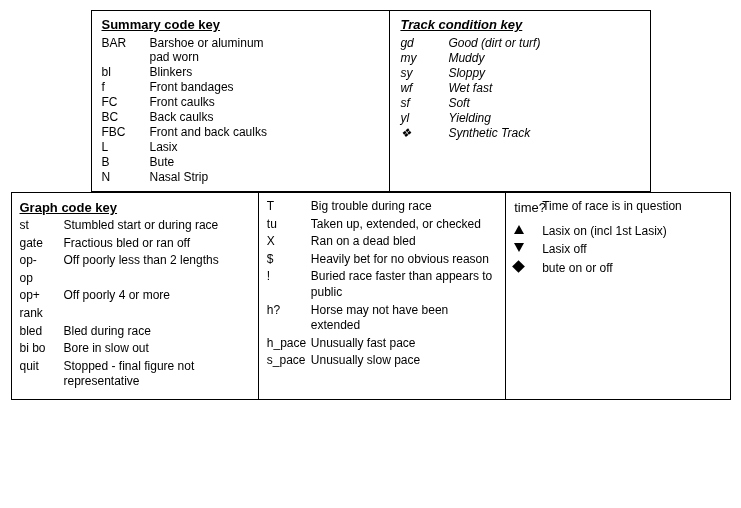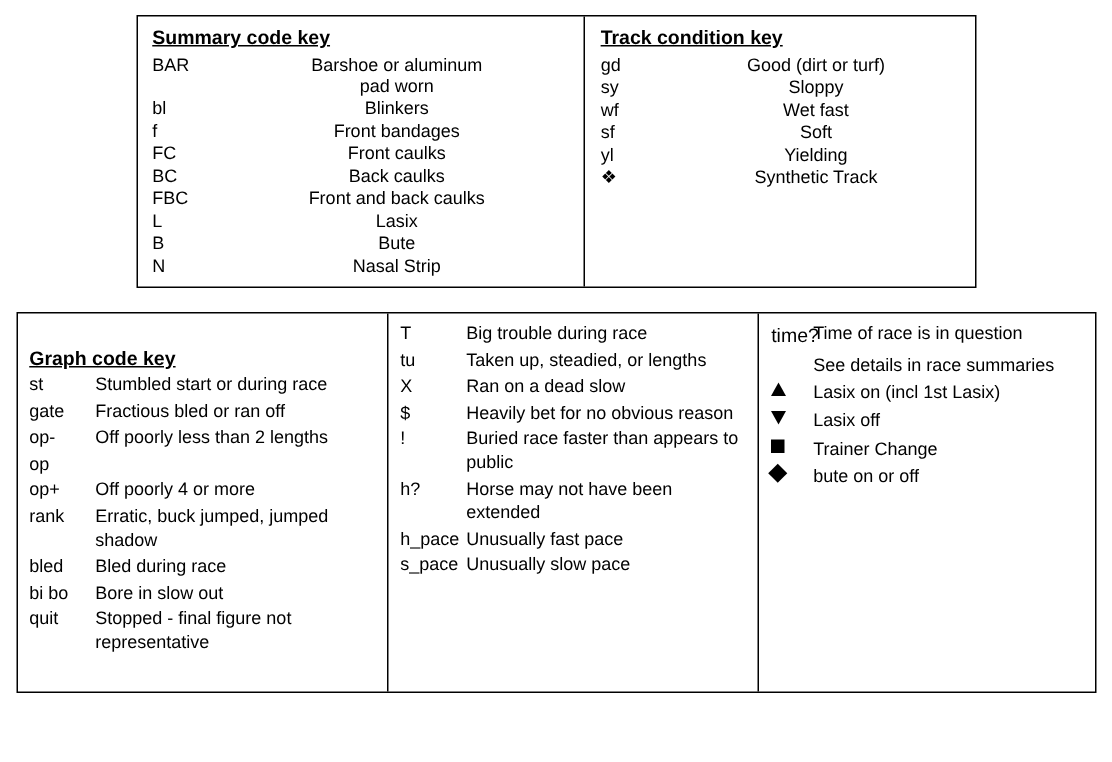--- a/index.html
+++ b/index.html
@@ -13,66 +13,66 @@
       padding: 10px;
     }
     .outer-container {
       width: 720px;
       margin: 0 auto;
     }
     
     .top-section {
       display: flex;
       justify-content: center;
-      margin-bottom: 16px;
+      margin-bottom: 0;
     }
     .top-tables {
       border: 1.5px solid #000;
       display: flex;
       width: 560px;
     }
     .summary-key, .track-key {
       padding: 6px 10px;
     }
     .summary-key {
       border-right: 1.5px solid #000;
       width: 300px;
     }
     .track-key {
       width: 260px;
+      font-style: italic;
     }
     .section-title {
       font-weight: bold;
       text-decoration: underline;
       margin-bottom: 4px;
       font-size: 13px;
     }
     .key-row {
       display: flex;
       margin-bottom: 1px;
     }
     .key-code {
       width: 48px;
       font-weight: normal;
       flex-shrink: 0;
     }
     .key-desc {
       flex: 1;
-      text-align: center;
     }
     
     .bottom-section {
       border: 1.5px solid #000;
       border-top: 1.5px solid #000;
       display: flex;
       width: 720px;
     }
     .graph-col {
       width: 248px;
-      padding: 22px 8px;
+      padding: 7px 8px;
       border-right: 1.5px solid #000;
     }
     .middle-col {
       width: 248px;
       padding: 6px 8px;
       border-right: 1.5px solid #000;
     }
     .right-col {
       width: 224px;
       padding: 6px 8px;
@@ -207,20 +207,24 @@
         </div>
       </div>
 
       <div class="track-key">
         <div class="section-title">Track condition key</div>
         <div class="key-row">
           <span class="key-code">gd</span>
           <span class="key-desc">Good (dirt or turf)</span>
         </div>
         <div class="key-row">
+          <span class="key-code">my</span>
+          <span class="key-desc">Muddy</span>
+        </div>
+        <div class="key-row">
           <span class="key-code">sy</span>
           <span class="key-desc">Sloppy</span>
         </div>
         <div class="key-row">
           <span class="key-code">wf</span>
           <span class="key-desc">Wet fast</span>
         </div>
         <div class="key-row">
           <span class="key-code">sf</span>
           <span class="key-desc">Soft</span>
@@ -255,21 +259,20 @@
       </div>
       <div class="gkey-row">
         <span class="gkey-code">op</span>
       </div>
       <div class="gkey-row">
         <span class="gkey-code">op+</span>
         <span class="gkey-desc">Off poorly 4 or more</span>
       </div>
       <div class="gkey-row">
         <span class="gkey-code">rank</span>
-        <span class="gkey-desc">Erratic, buck jumped, jumped shadow</span>
       </div>
       <div class="gkey-row">
         <span class="gkey-code">bled</span>
         <span class="gkey-desc">Bled during race</span>
       </div>
       <div class="gkey-row">
         <span class="gkey-code">bi bo</span>
         <span class="gkey-desc">Bore in slow out</span>
       </div>
       <div class="gkey-row">
@@ -278,25 +281,25 @@
       </div>
     </div>
 
     <div class="middle-col">
       <div class="gkey-row">
         <span class="gkey-code">T</span>
         <span class="gkey-desc">Big trouble during race</span>
       </div>
       <div class="gkey-row">
         <span class="gkey-code">tu</span>
-        <span class="gkey-desc">Taken up, steadied, or lengths</span>
+        <span class="gkey-desc">Taken up, extended, or checked</span>
       </div>
       <div class="gkey-row">
         <span class="gkey-code">X</span>
-        <span class="gkey-desc">Ran on a dead slow</span>
+        <span class="gkey-desc">Ran on a dead bled</span>
       </div>
       <div class="gkey-row">
         <span class="gkey-code">$</span>
         <span class="gkey-desc">Heavily bet for no obvious reason</span>
       </div>
       <div class="gkey-row">
         <span class="gkey-code">!</span>
         <span class="gkey-desc">Buried race faster than appears to public</span>
       </div>
       <div class="gkey-row">
@@ -313,41 +316,34 @@
       </div>
     </div>
 
     <div class="right-col">
       <div class="right-row">
         <span class="right-sym" style="font-size:13px;">time?</span>
         <span class="right-desc">Time of race is in question</span>
       </div>
       <div class="right-row">
         <span class="right-sym"></span>
-        <span class="right-desc">See details in race summaries</span>
       </div>
       <div class="right-row">
         <span class="right-sym">
           <span class="sym-triangle-up"></span>
         </span>
         <span class="right-desc">Lasix on (incl 1st Lasix)</span>
       </div>
       <div class="right-row">
         <span class="right-sym">
           <span class="sym-triangle-down"></span>
         </span>
         <span class="right-desc">Lasix off</span>
       </div>
       <div class="right-row">
         <span class="right-sym">
-          <span class="sym-square"></span>
-        </span>
-        <span class="right-desc">Trainer Change</span>
-      </div>
-      <div class="right-row">
-        <span class="right-sym">
           <span class="sym-diamond"></span>
         </span>
         <span class="right-desc">bute on or off</span>
       </div>
     </div>
   </div>
 </div>
 
 </body></html>

